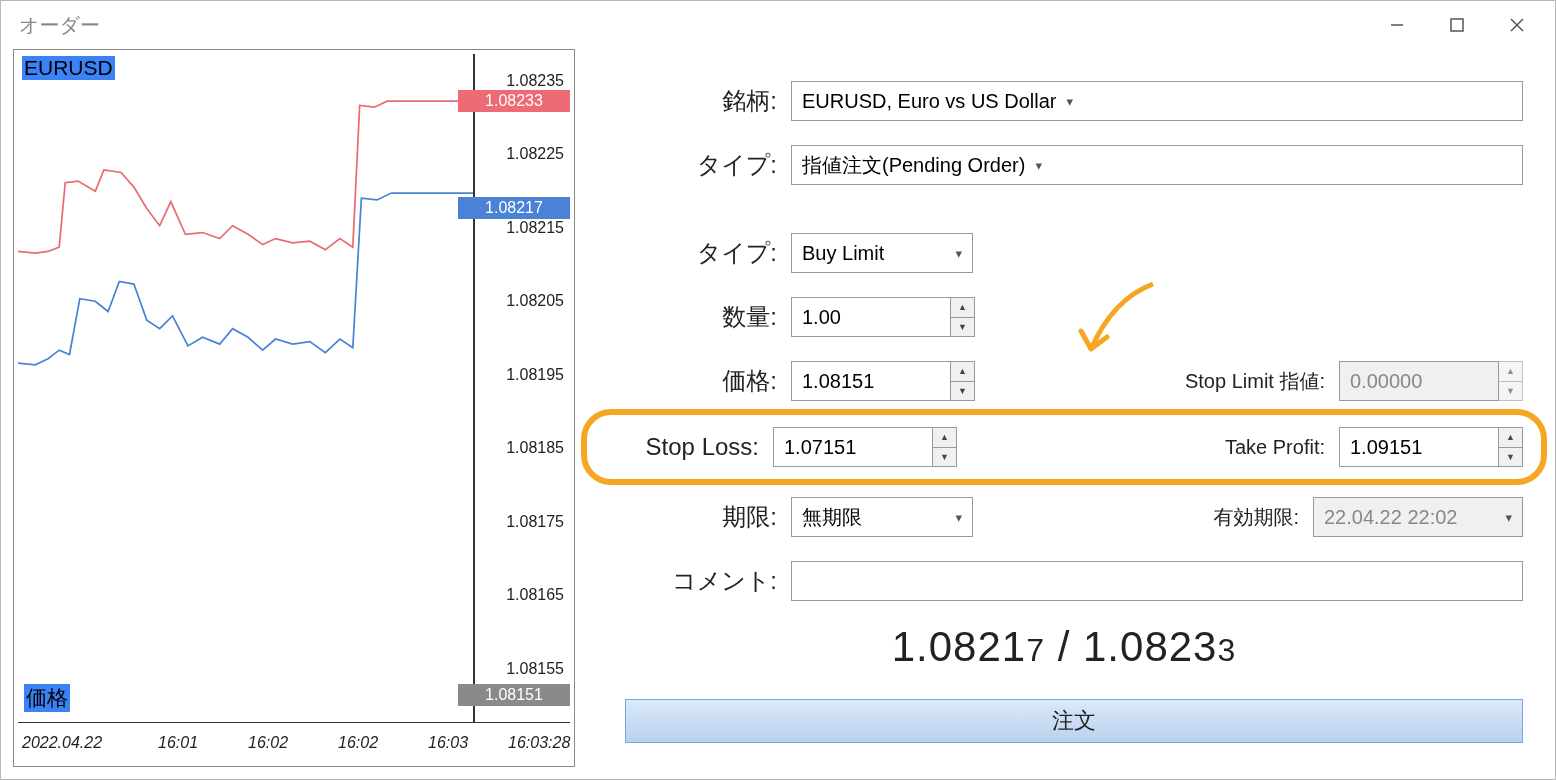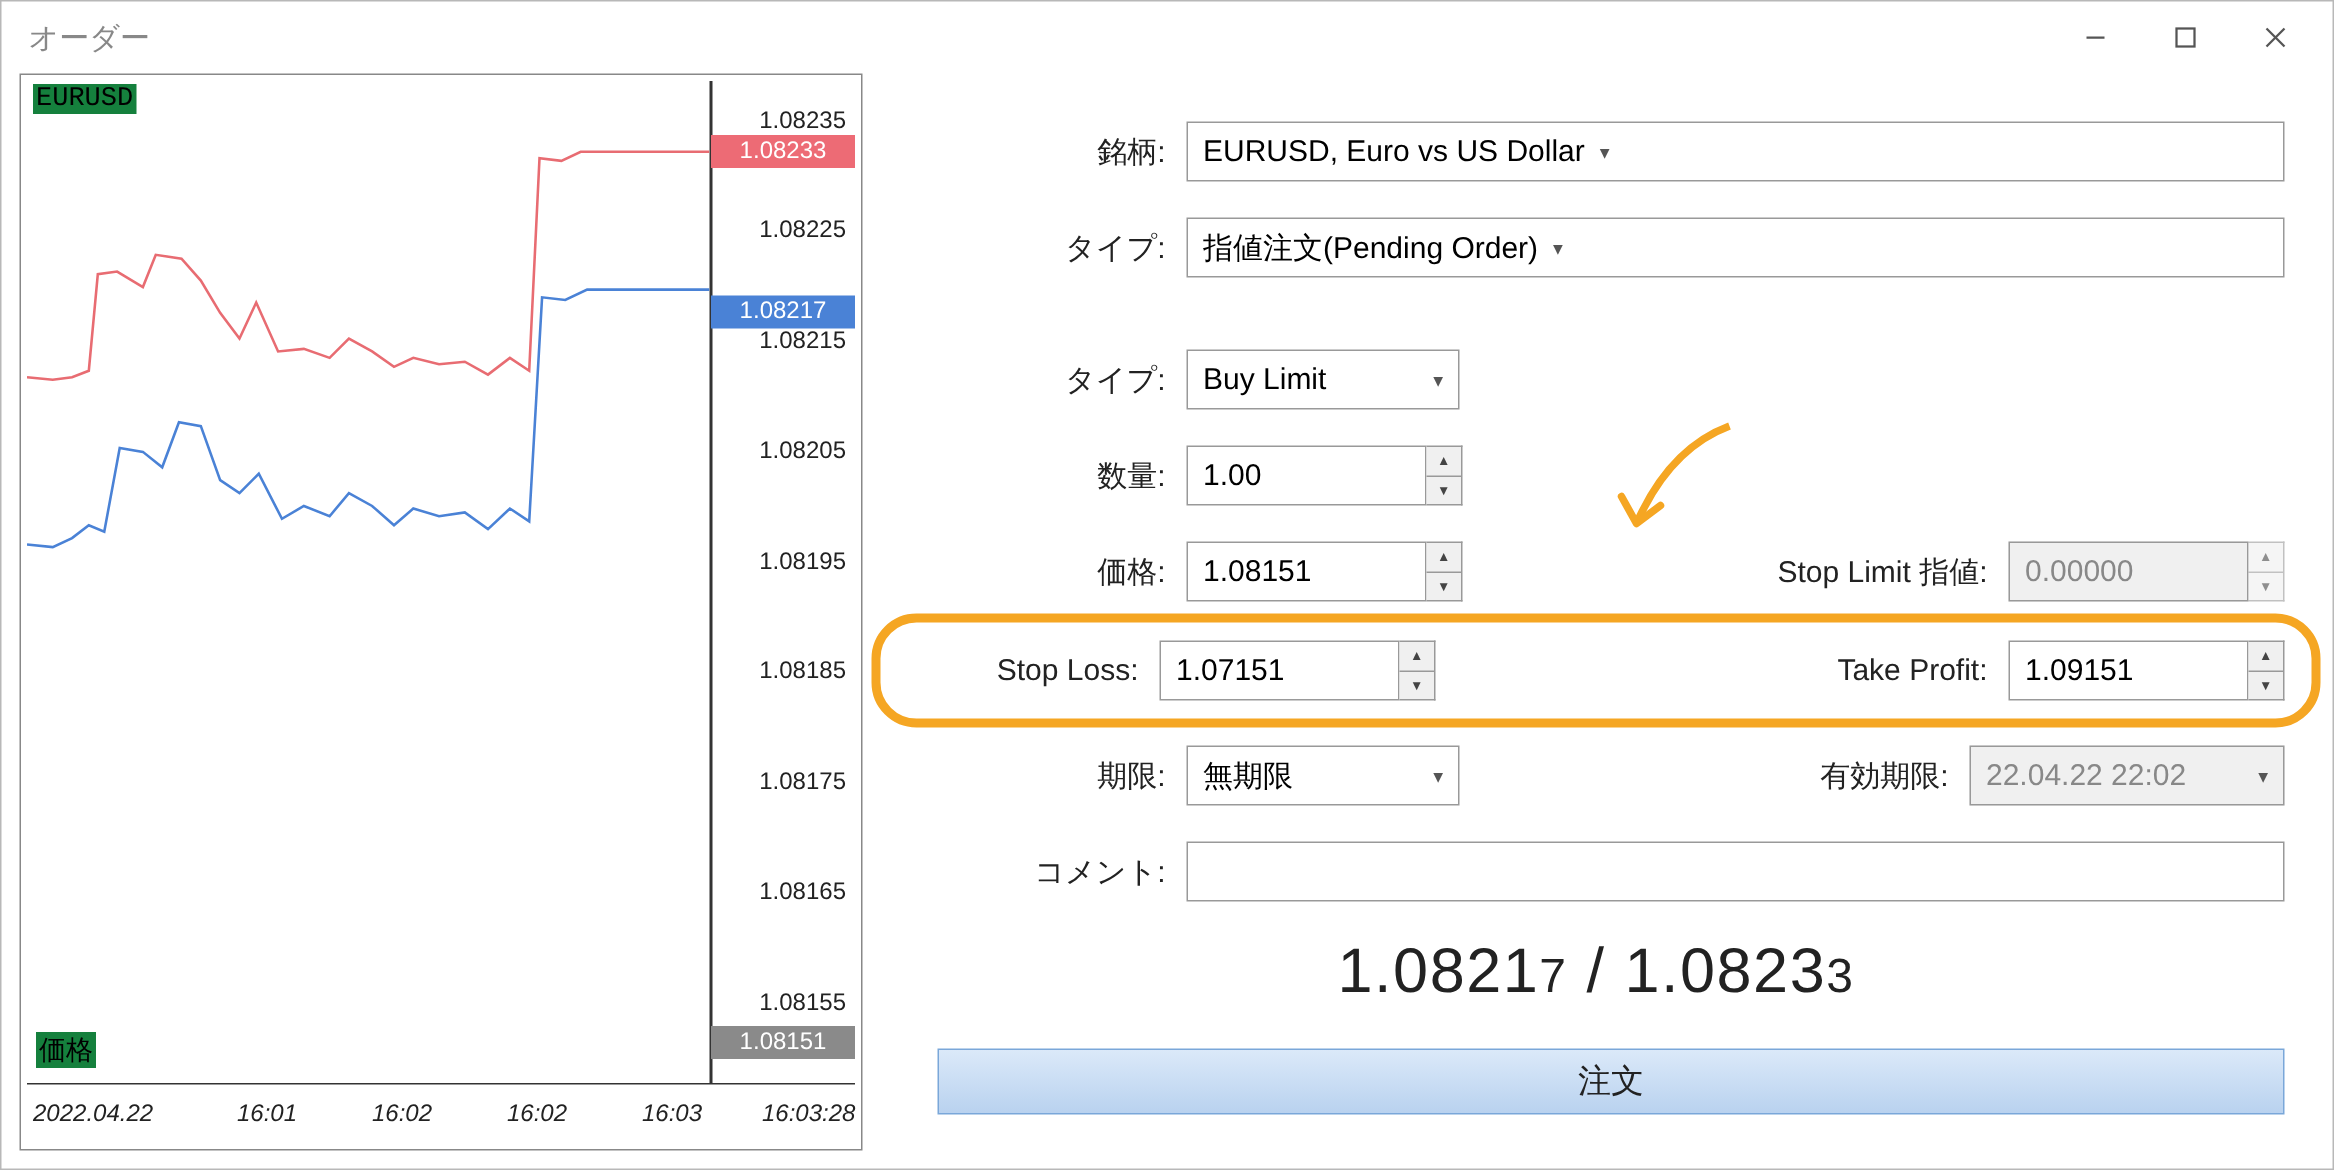--- a/index.html
+++ b/index.html
@@ -8,31 +8,31 @@
 .titlebar { height: 48px; display: flex; align-items: center; justify-content: space-between; padding: 0 8px 0 18px; color: #888; font-size: 20px; }
 .winctrls { display: flex; gap: 0; }
 .winbtn { width: 60px; height: 40px; display: flex; align-items: center; justify-content: center; color: #555; font-size: 18px; cursor: pointer; }
 .content { display: flex; padding: 0 12px 12px 12px; gap: 30px; height: calc(100% - 48px); }
 .chartpanel { width: 640px; border: 1px solid #888; background: #fff; position: relative; }
 .chartinner { position: absolute; inset: 4px; display: flex; flex-direction: column; }
 .chartarea { flex: 1; position: relative; border-right: 1px solid #333; }
 .chartarea svg { position: absolute; inset: 0; }
 .yaxis { position: absolute; right: 0; top: 0; bottom: 40px; width: 96px; border-left: 1px solid #333; }
 .ytick { position: absolute; right: 6px; font-size: 16px; color: #222; transform: translateY(-50%); }
-.pricetag { position: absolute; right: 0; width: 96px; text-align: center; font-size: 16px; padding: 2px 16px; transform: translateY(-50%); color: #fff; }
+.pricetag { position: absolute; right: 0; width: 112px; text-align: center; font-size: 16px; padding: 2px 16px; transform: translateY(-50%); color: #fff; }
 .pricetag.red { background: #ed6b75; }
 .pricetag.blue { background: #4a82d6; }
 .pricetag.gray { background: #8a8a8a; }
 .chartbottom { height: 40px; border-top: 1px solid #333; position: relative; display: flex; align-items: center; padding-left: 6px; gap: 0; font-style: italic; }
 .xtick { font-size: 16px; color: #222; position: absolute; }
-.chartlabel { font-size: 18px; background: #15803d; padding: 0 2px; font-family: Liberation Mono, monospace; }
+.chartlabel { font-size: 21px; background: #3b82f6; padding: 0 2px; }
 .pxlabel { position: absolute; left: 6px; bottom: 50px; }
 .formpanel { flex: 1; padding: 30px 20px 0 0; }
 .row { display: flex; align-items: center; margin-bottom: 20px; min-height: 44px; }
-.lbl { width: 186px; text-align: right; padding-right: 14px; font-size: 20px; color: #222; }
+.lbl { width: 186px; text-align: right; padding-right: 14px; font-size: 24px; color: #222; }
 .lbl2 { text-align: right; padding-right: 14px; font-size: 20px; color: #222; flex: 1; }
 .field { height: 40px; border: 1px solid #999; background: #fff; font-size: 20px; padding: 0 10px; display: flex; align-items: center; }
 .field.wide { flex: 1; justify-content: flex-start; }
 .dropdown { display: flex; align-items: center; justify-content: space-between; }
 .chev { color: #555; font-size: 13px; padding-left: 10px; }
 .numinput { width: 160px; text-align: right; padding-right: 8px; }
 .spinner { width: 24px; height: 40px; display: flex; flex-direction: column; border: 1px solid #999; border-left: none; }
 .spinner div { flex: 1; display: flex; align-items: center; justify-content: center; font-size: 9px; color: #444; background: #f0f0f0; cursor: pointer; }
 .spinner div:first-child { border-bottom: 1px solid #999; }
 .disabled { background: #f0f0f0; color: #888; }

